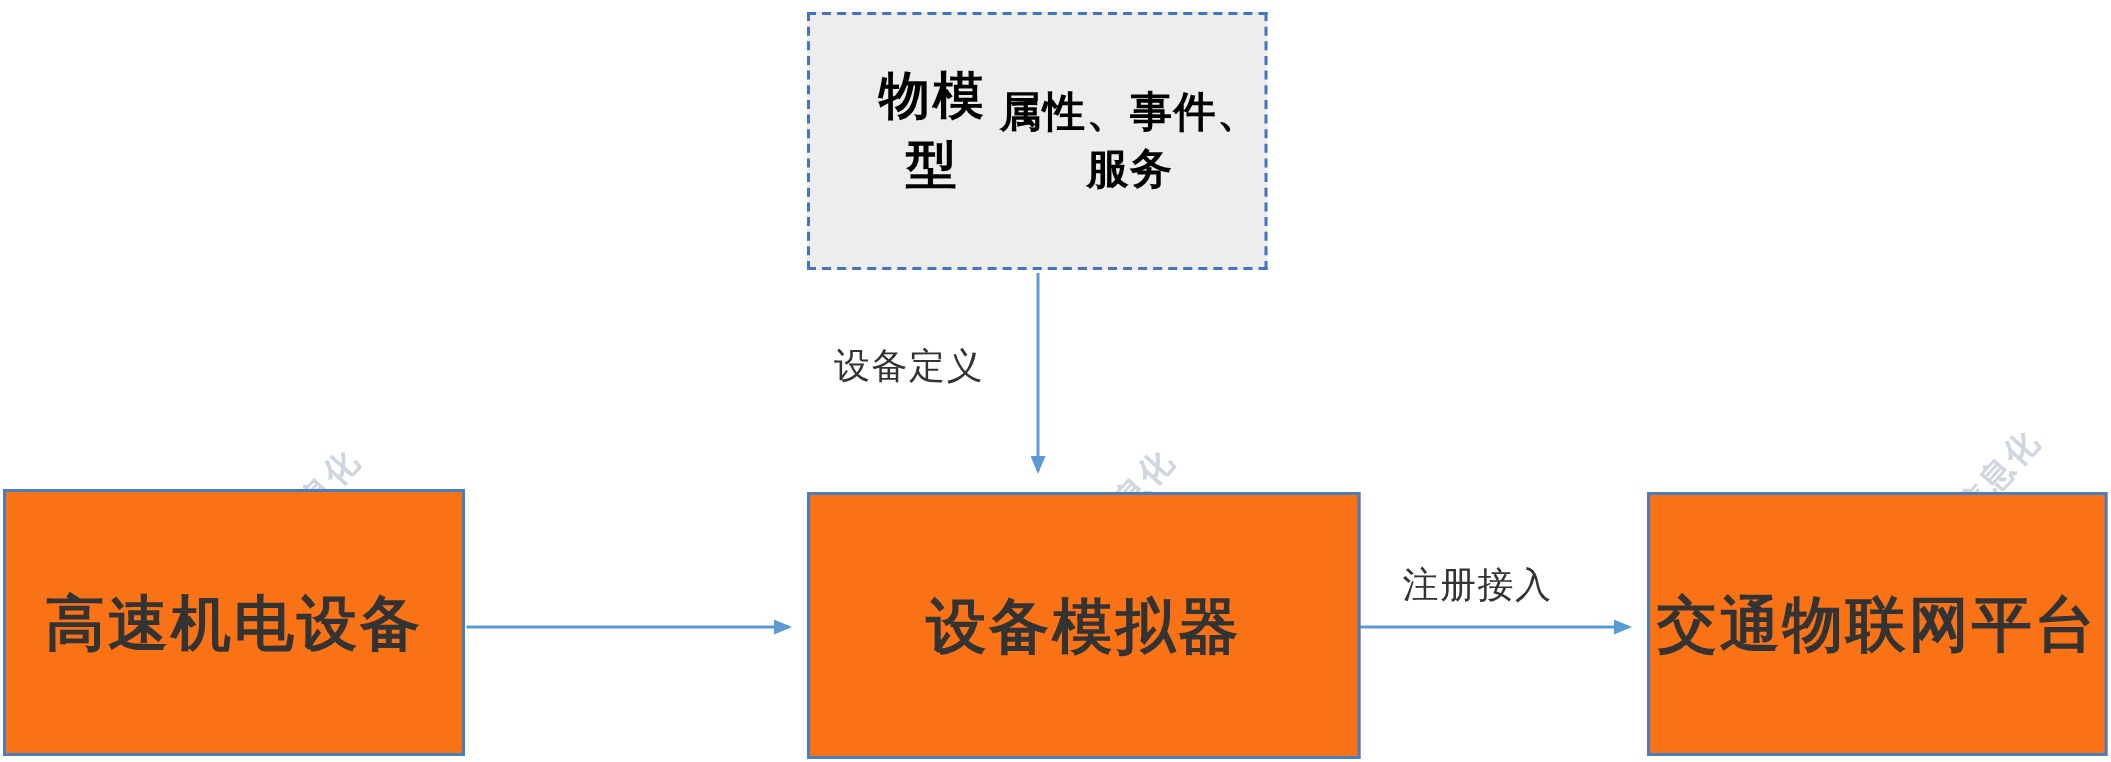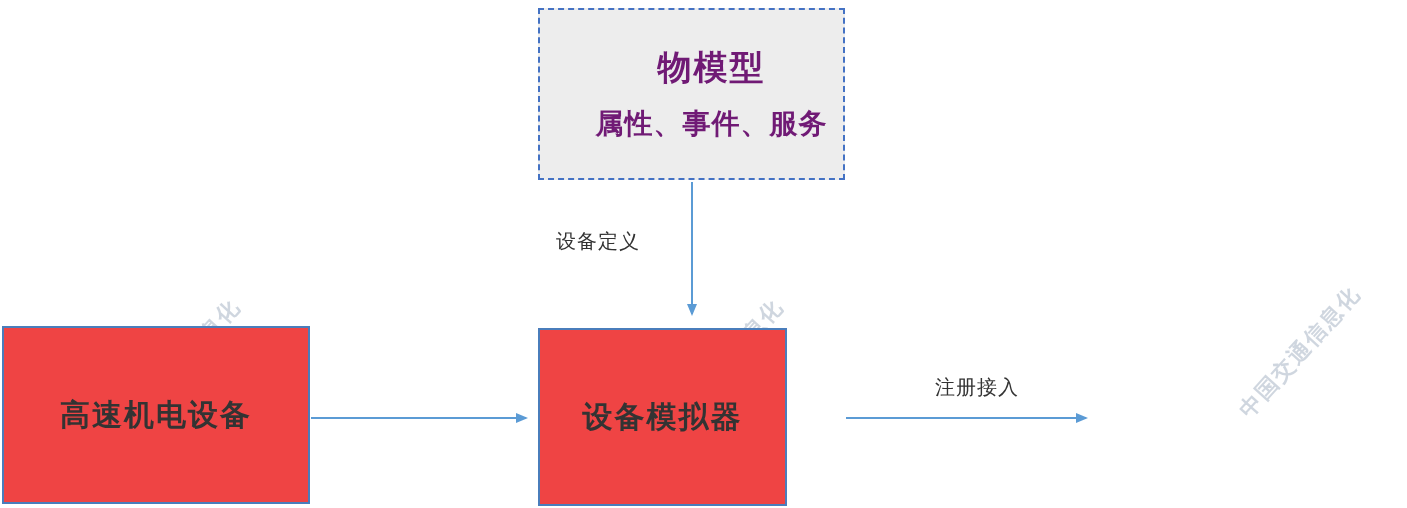--- a/index.html
+++ b/index.html
@@ -17,54 +17,54 @@
   }
   .node {
     position: absolute;
     box-sizing: border-box;
     display: flex;
     align-items: center;
     justify-content: center;
     text-align: center;
   }
   .node-yellow {
-    background: #ef4444;
+    background: #f97316;
     border: 2px solid #4a7dbb;
     color: #333333;
-    font-size: 30px;
+    font-size: 40px;
     font-weight: bold;
     letter-spacing: 2px;
   }
   .node-model {
     background: #ededed;
     border: 2px dashed #4472c4;
-    color: #701a75;
-    flex-direction: column;
+    color: #000000;
+    flex-direction: row;
     padding-left: 40px;
   }
   .node-model .model-title {
     font-size: 34px;
     font-weight: bold;
     letter-spacing: 2px;
     margin-bottom: 14px;
   }
   .node-model .model-subtitle {
     font-size: 28px;
     font-weight: bold;
     letter-spacing: 1px;
   }
   #box-device   { left: 2px;    top: 326px; width: 308px; height: 178px; }
-  #box-simulator{ left: 538px;  top: 328px; width: 249px; height: 178px; justify-content: center; }
+  #box-simulator{ left: 538px;  top: 328px; width: 369px; height: 178px; justify-content: center; }
   #box-platform { left: 1098px; top: 328px; width: 307px; height: 176px; }
   #box-model    { left: 538px;  top: 8px;   width: 307px; height: 172px; }
 
   .edge-label {
     position: absolute;
     color: #333333;
-    font-size: 20px;
+    font-size: 24px;
     letter-spacing: 1px;
     white-space: nowrap;
   }
   #label-define   { left: 556px; top: 228px; }
   #label-debug    { left: 355px; top: 374px; }
   #label-register { left: 935px; top: 374px; }
 
   svg.arrows {
     position: absolute;
     left: 0;
@@ -119,17 +119,20 @@
   </div>
 
   <div class="node node-yellow" id="box-device">
     <span>高速机电设备</span>
   </div>
 
   <div class="node node-yellow" id="box-simulator">
     <span>设备模拟器</span>
   </div>
 
+  <div class="node node-yellow" id="box-platform">
+    <span>交通物联网平台</span>
+  </div>
 
   <div class="edge-label" id="label-define">设备定义</div>
   <div class="edge-label" id="label-register">注册接入</div>
 
 </div>
 
 </body></html>

